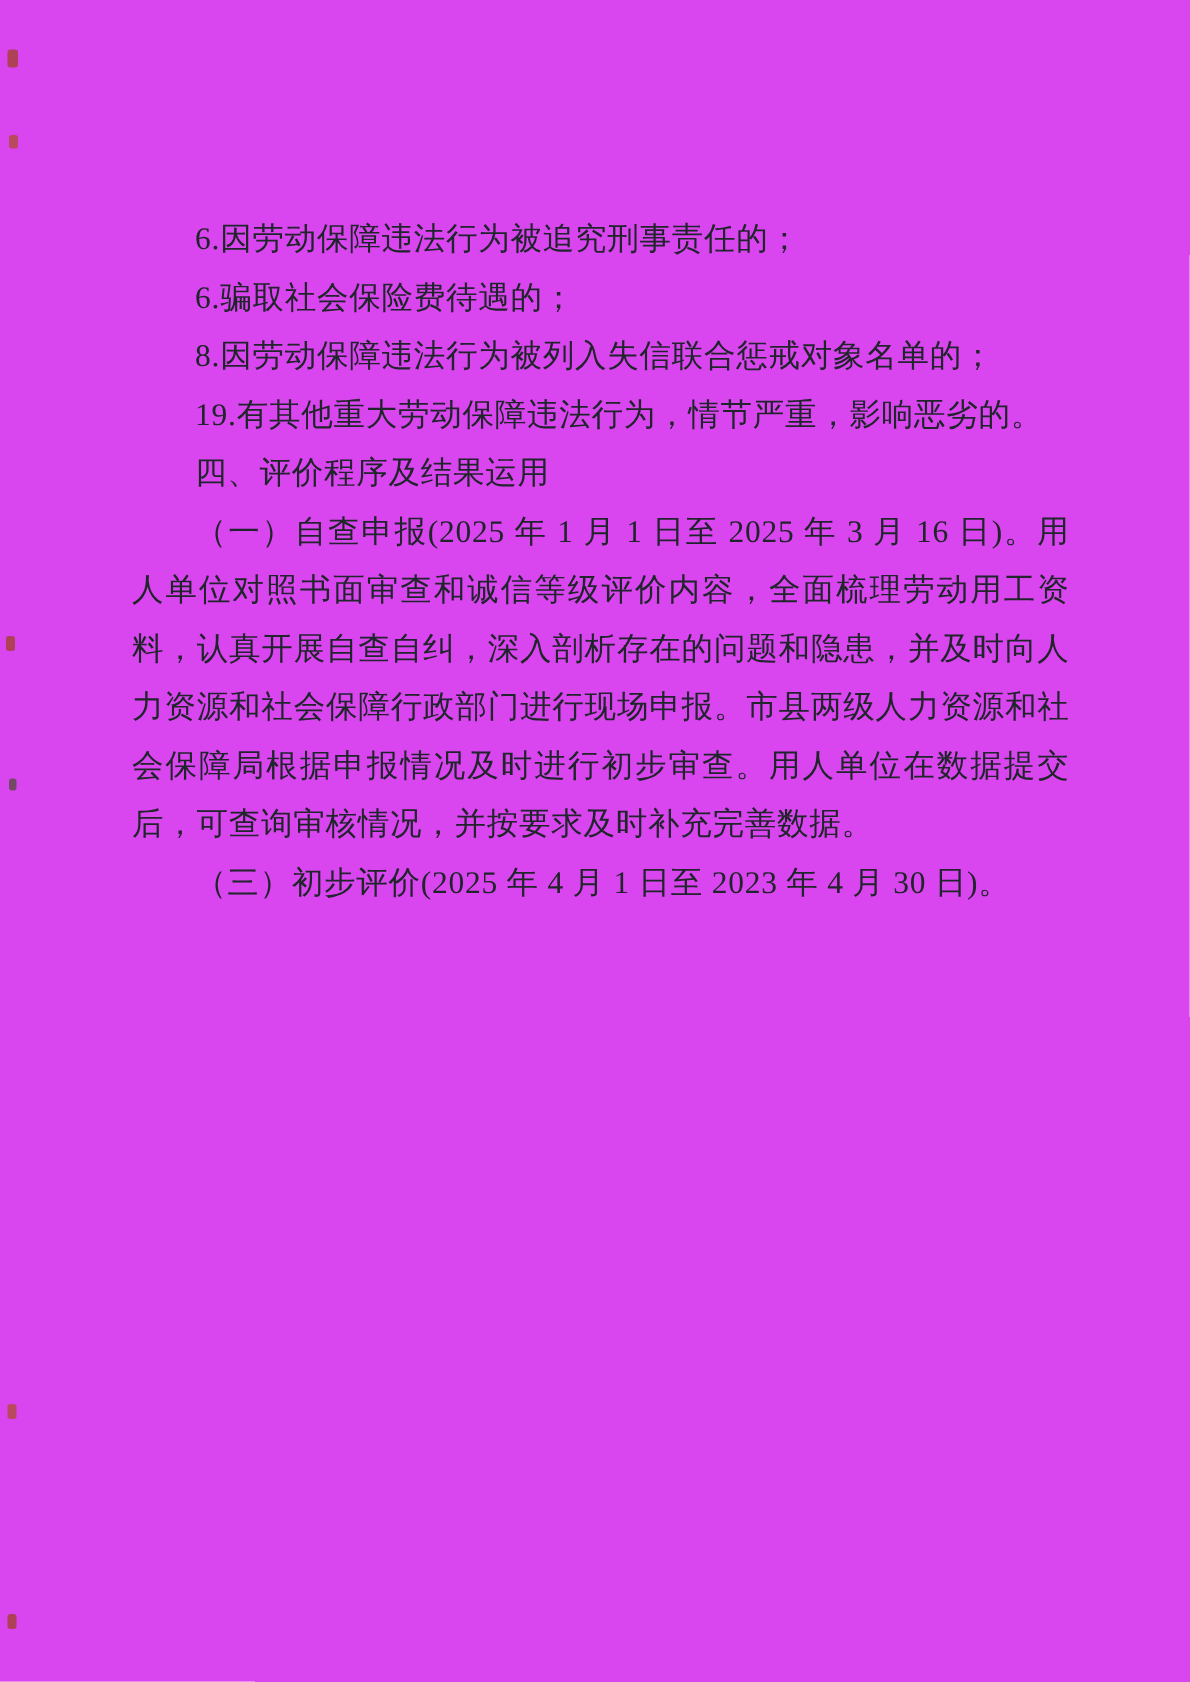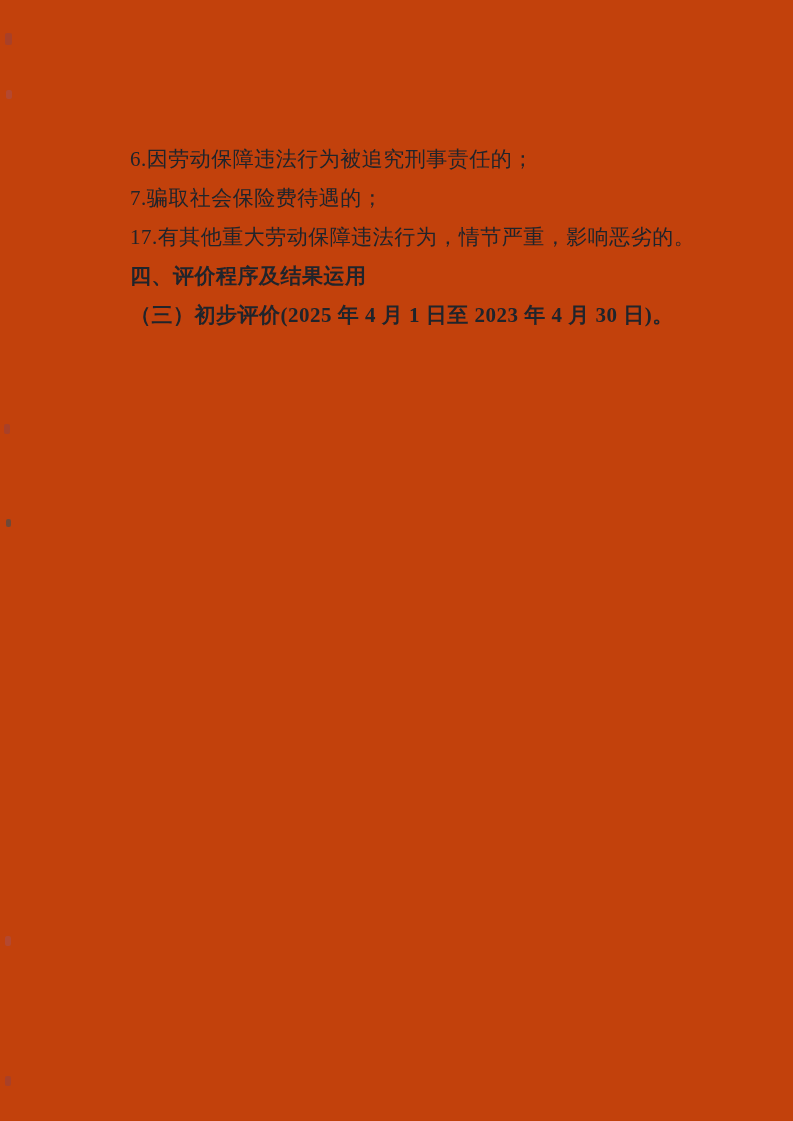--- a/index.html
+++ b/index.html
@@ -10,40 +10,40 @@
     width: 793px;
     height: 1121px;
     background: #ffffff;
     overflow: hidden;
     position: relative;
     font-family: "Liberation Serif", "DejaVu Serif", serif;
   }
   .page {
     position: absolute;
     inset: 0;
-    background: #c2410c;
+    background: #d946ef;
   }
   .content {
     position: absolute;
     left: 88px;
     right: 80px;
     top: 140px;
     color: #20242b;
   }
   p.para {
     margin: 0;
     font-size: 21px;
     line-height: 39px;
     letter-spacing: 0.5px;
     text-align: justify;
     text-indent: 2em;
     word-break: break-all;
   }
   .lead {
-    font-weight: 700;
+    font-weight: 400;
   }
   
   .artifact {
     position: absolute;
     border-radius: 2px;
     opacity: 0.8;
   }
   .a1 { left: 5px; top: 33px;  width: 7px; height: 12px; background: #a2402f; }
   .a2 { left: 6px; top: 90px;  width: 6px; height: 9px;  background: #b04a3a; }
   .a3 { left: 4px; top: 424px; width: 6px; height: 10px; background: #a2402f; }
@@ -60,26 +60,28 @@
   <span class="artifact a2"></span>
   <span class="artifact a3"></span>
   <span class="artifact a4"></span>
   <span class="artifact a5"></span>
   <span class="artifact a6"></span>
 
   <div class="content">
 
     <p class="para"><span class="lead"></span><span>6.因劳动保障违法行为被追究刑事责任的；</span></p>
 
-    <p class="para"><span class="lead"></span><span>7.骗取社会保险费待遇的；</span></p>
+    <p class="para"><span class="lead"></span><span>6.骗取社会保险费待遇的；</span></p>
+
+    <p class="para"><span class="lead"></span><span>8.因劳动保障违法行为被列入失信联合惩戒对象名单的；</span></p>
 
 
-
-    <p class="para"><span class="lead"></span><span>17.有其他重大劳动保障违法行为，情节严重，影响恶劣的。</span></p>
+    <p class="para"><span class="lead"></span><span>19.有其他重大劳动保障违法行为，情节严重，影响恶劣的。</span></p>
 
     <p class="para"><span class="lead">四、评价程序及结果运用</span><span></span></p>
 
+    <p class="para"><span class="lead">（一）自查申报(2025 年 1 月 1 日至 2025 年 3 月 16 日)。</span><span>用人单位对照书面审查和诚信等级评价内容，全面梳理劳动用工资料，认真开展自查自纠，深入剖析存在的问题和隐患，并及时向人力资源和社会保障行政部门进行现场申报。市县两级人力资源和社会保障局根据申报情况及时进行初步审查。用人单位在数据提交后，可查询审核情况，并按要求及时补充完善数据。</span></p>
 
 
     <p class="para"><span class="lead">（三）初步评价(2025 年 4 月 1 日至 2023 年 4 月 30 日)。</span><span></span></p>
 
   </div>
 </div>
 
 </body></html>

